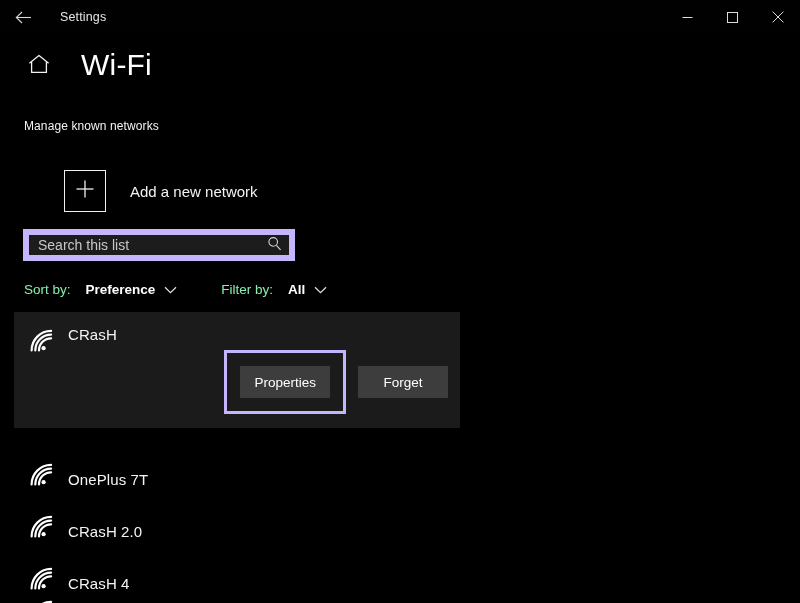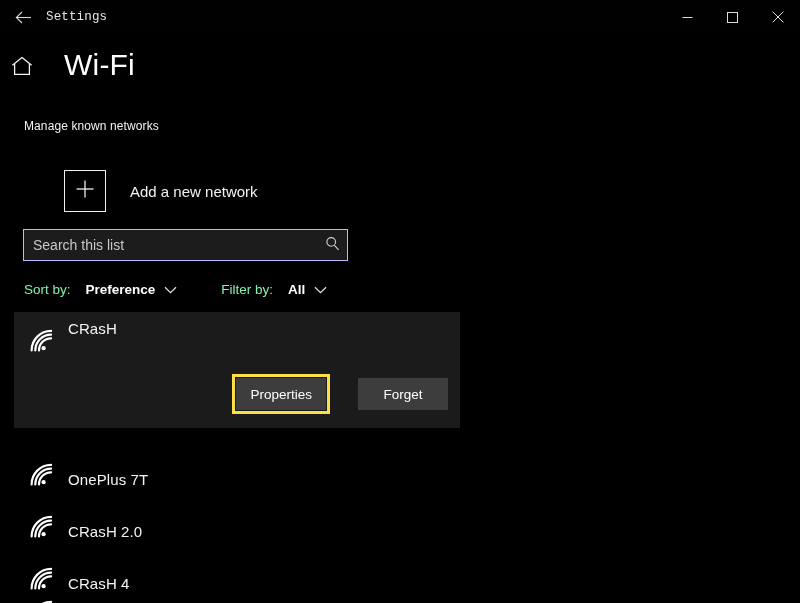--- a/index.html
+++ b/index.html
@@ -30,44 +30,43 @@
   #back-button {
     width: 46px; height: 32px;
     display: flex; align-items: center; justify-content: center;
     color: #d8d8d8;
   }
   #back-button svg { display: block; }
 
   #titlebar-title {
     font-size: 12.5px;
     color: #e6e6e6;
-    margin-left: 0;
+    margin-left: 14px;
     letter-spacing: 0.15px;
-    font-family: Liberation Mono, monospace;
   }
 
   #window-controls {
     position: absolute;
     right: 0; top: 0;
     height: 34px;
     display: flex;
   }
   .win-ctrl {
     width: 45px; height: 34px;
     display: flex; align-items: center; justify-content: center;
     color: #dcdcdc;
   }
   .win-ctrl svg { display: block; }
 
   
   #page-header {
     position: absolute;
-    left: 0; top: 50px;
-    display: flex;
-    align-items: flex-end;
+    left: 17px; top: 50px;
+    display: flex;
+    align-items: flex-start;
   }
   #home-icon-wrap {
     width: 44px;
     display: flex; align-items: center; justify-content: center;
     color: #f2f2f2;
     padding-top: 4px;
   }
   #page-title {
     font-size: 30px;
     font-weight: 300;
@@ -105,23 +104,23 @@
   #add-network-label {
     margin-left: 24px;
     font-size: 15px;
     color: #f2f2f2;
   }
 
   
   #search-box {
     position: absolute;
     left: 23px; top: 229px;
-    width: 325px; height: 32px;
+    width: 272px; height: 32px;
     background: #1c1c1c;
-    border: 1px solid #c4b5fd;
+    border: 6px solid #c4b5fd;
     display: flex;
     align-items: flex-end;
   }
   #search-input {
     flex: 1 1 auto;
     background: transparent;
     border: none;
     outline: none;
     color: #c8c8c8;
     font-family: "Liberation Sans", sans-serif;
@@ -187,21 +186,21 @@
     justify-content: center;
     color: #ffffff;
   }
   .network-row.selected .wifi-icon-wrap { padding-top: 15px; }
 
   .network-name {
     font-size: 15px;
     color: #f4f4f4;
     letter-spacing: 0.1px;
   }
-  .network-row.selected .network-name { padding-top: 8px; }
+  .network-row.selected .network-name { padding-top: 14px; }
 
   
   #row-actions {
     position: absolute;
     right: 12px;
     bottom: 14px;
     display: flex;
     align-items: center;
   }
   .action-button {
@@ -209,23 +208,23 @@
     min-width: 88px;
     background: #3d3d3d;
     border: none;
     color: #ffffff;
     font-family: "Liberation Sans", sans-serif;
     font-size: 13.5px;
     padding: 0 14px;
     cursor: pointer;
   }
   #properties-button-wrap {
-    border: 3px solid #fde047;
-    padding: 1px;
-    margin-right: 28px;
+    border: 3px solid #c4b5fd;
+    padding: 13px;
+    margin-right: 12px;
     line-height: 0;
   }
   #forget-button { min-width: 90px; }
 
   
   .network-row.partial {
     height: 46px;
     overflow: hidden;
     align-items: flex-start;
   }

